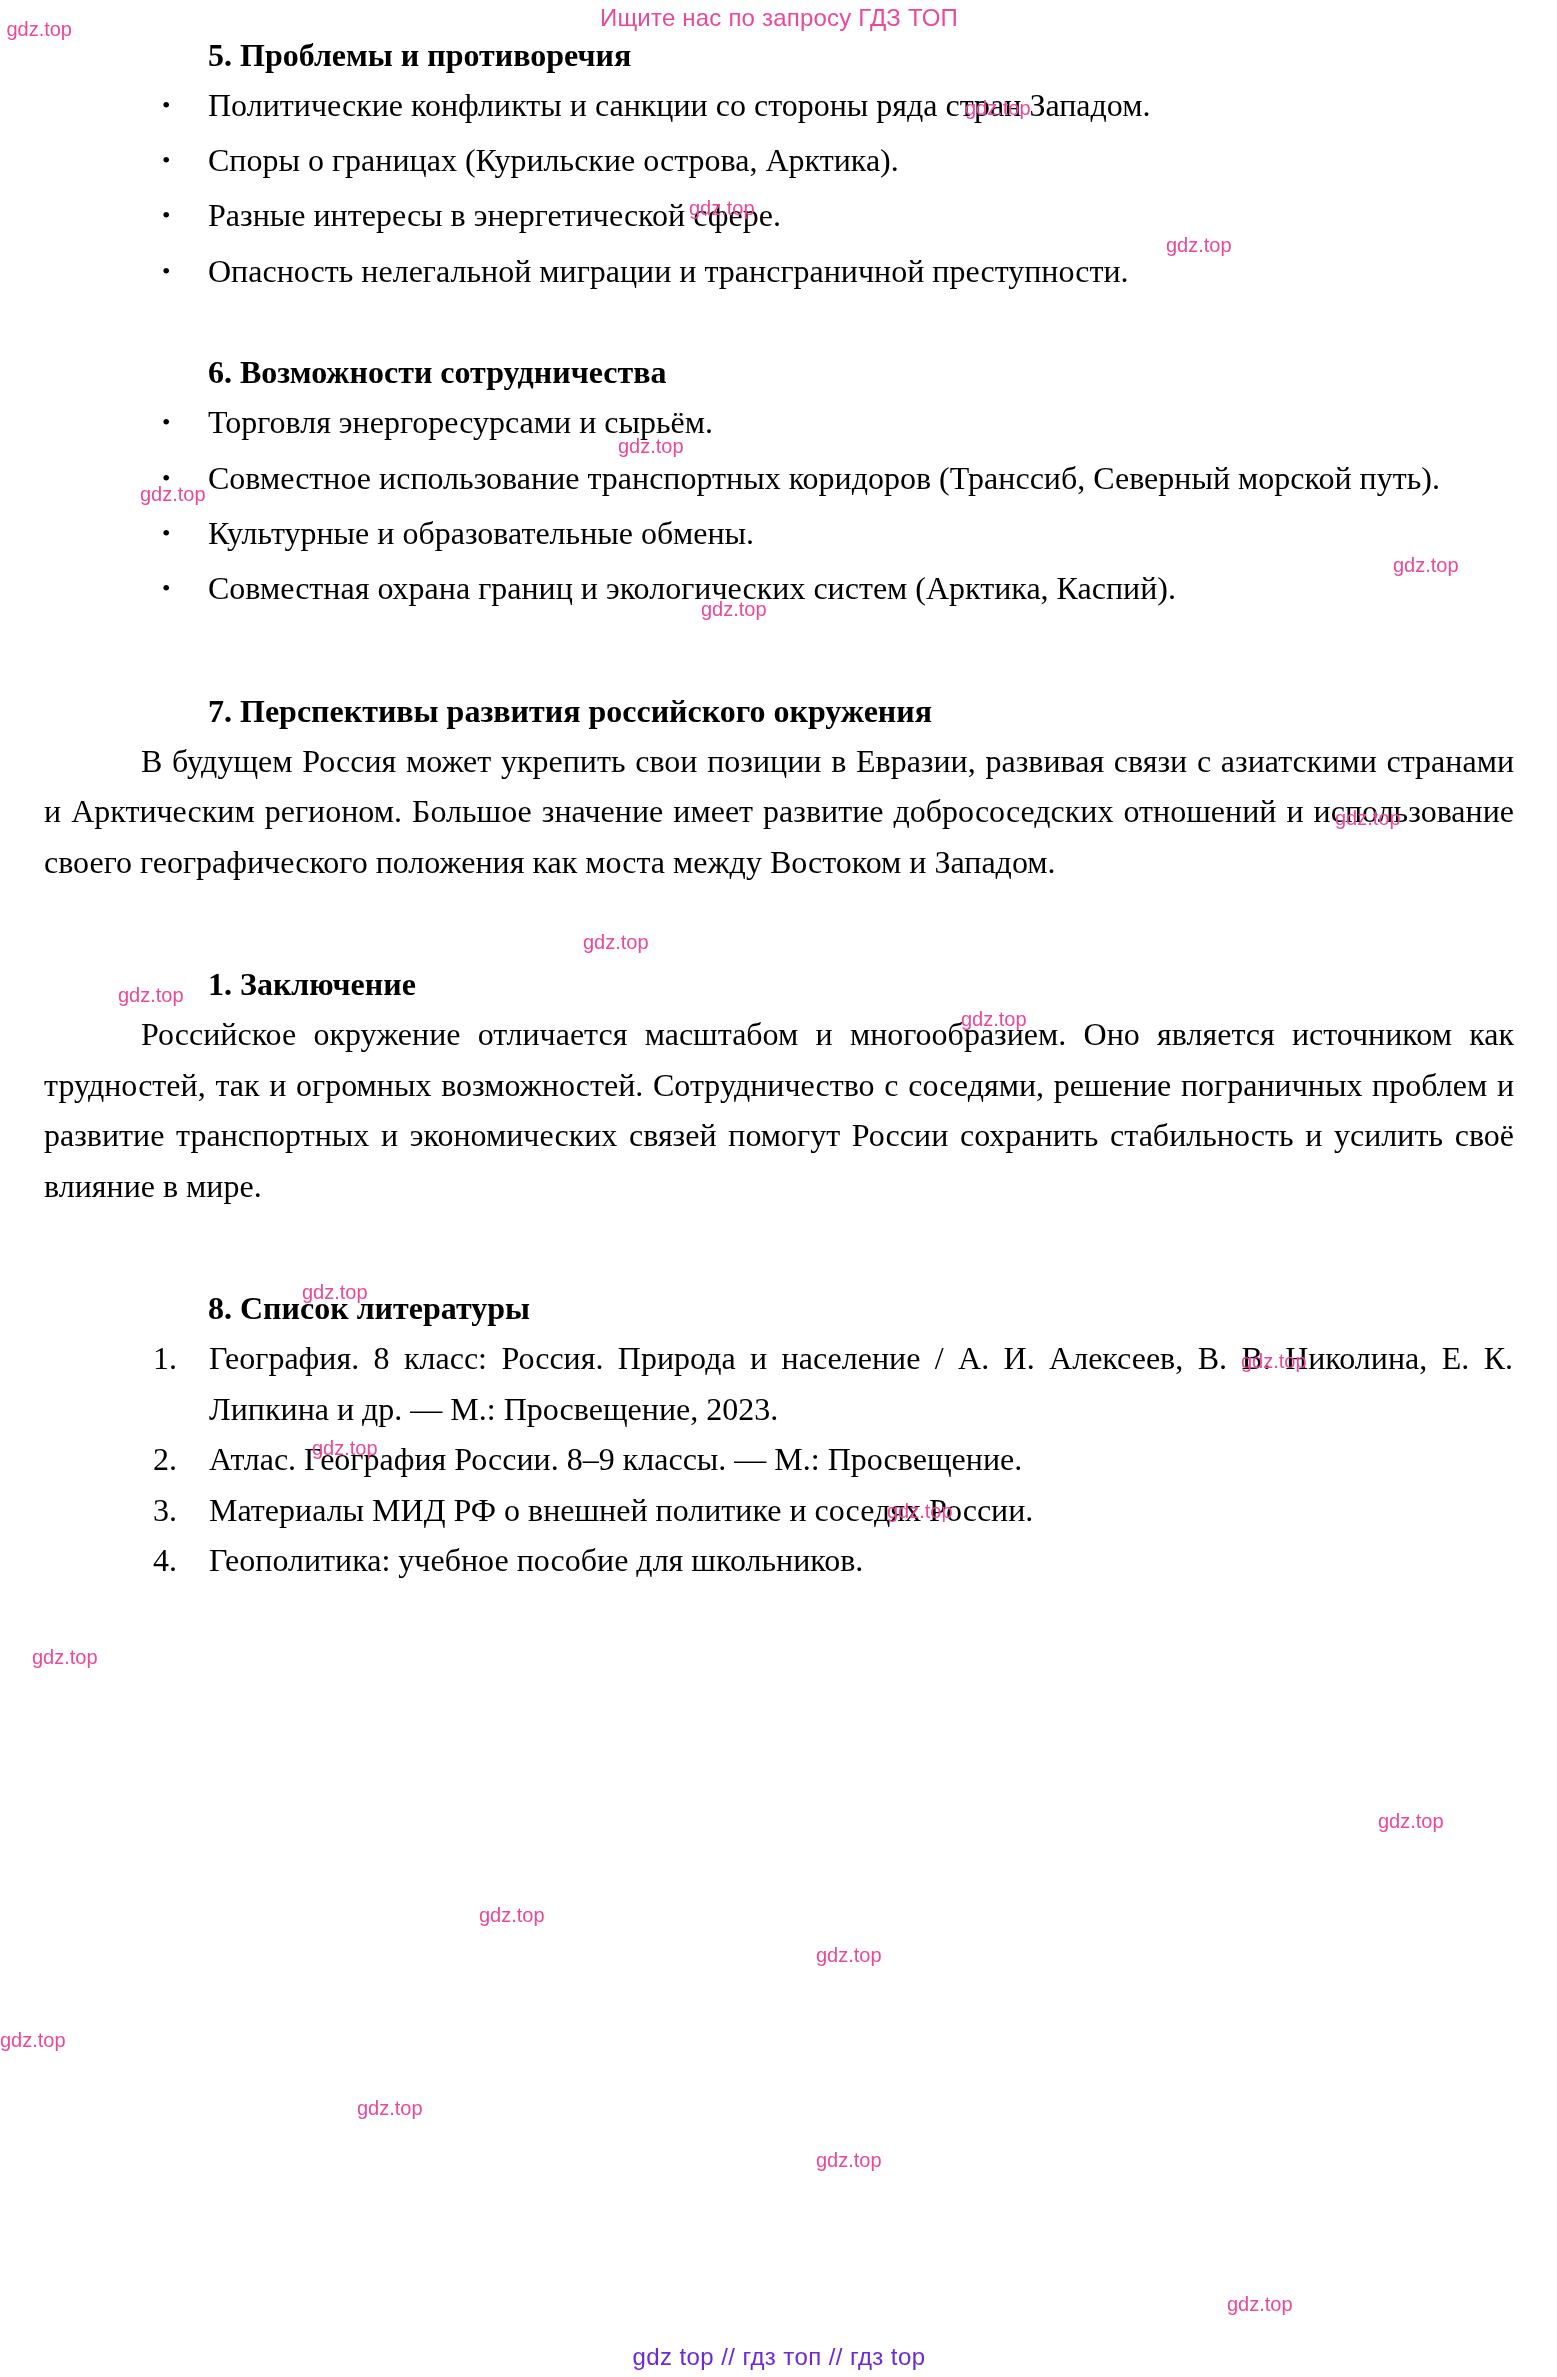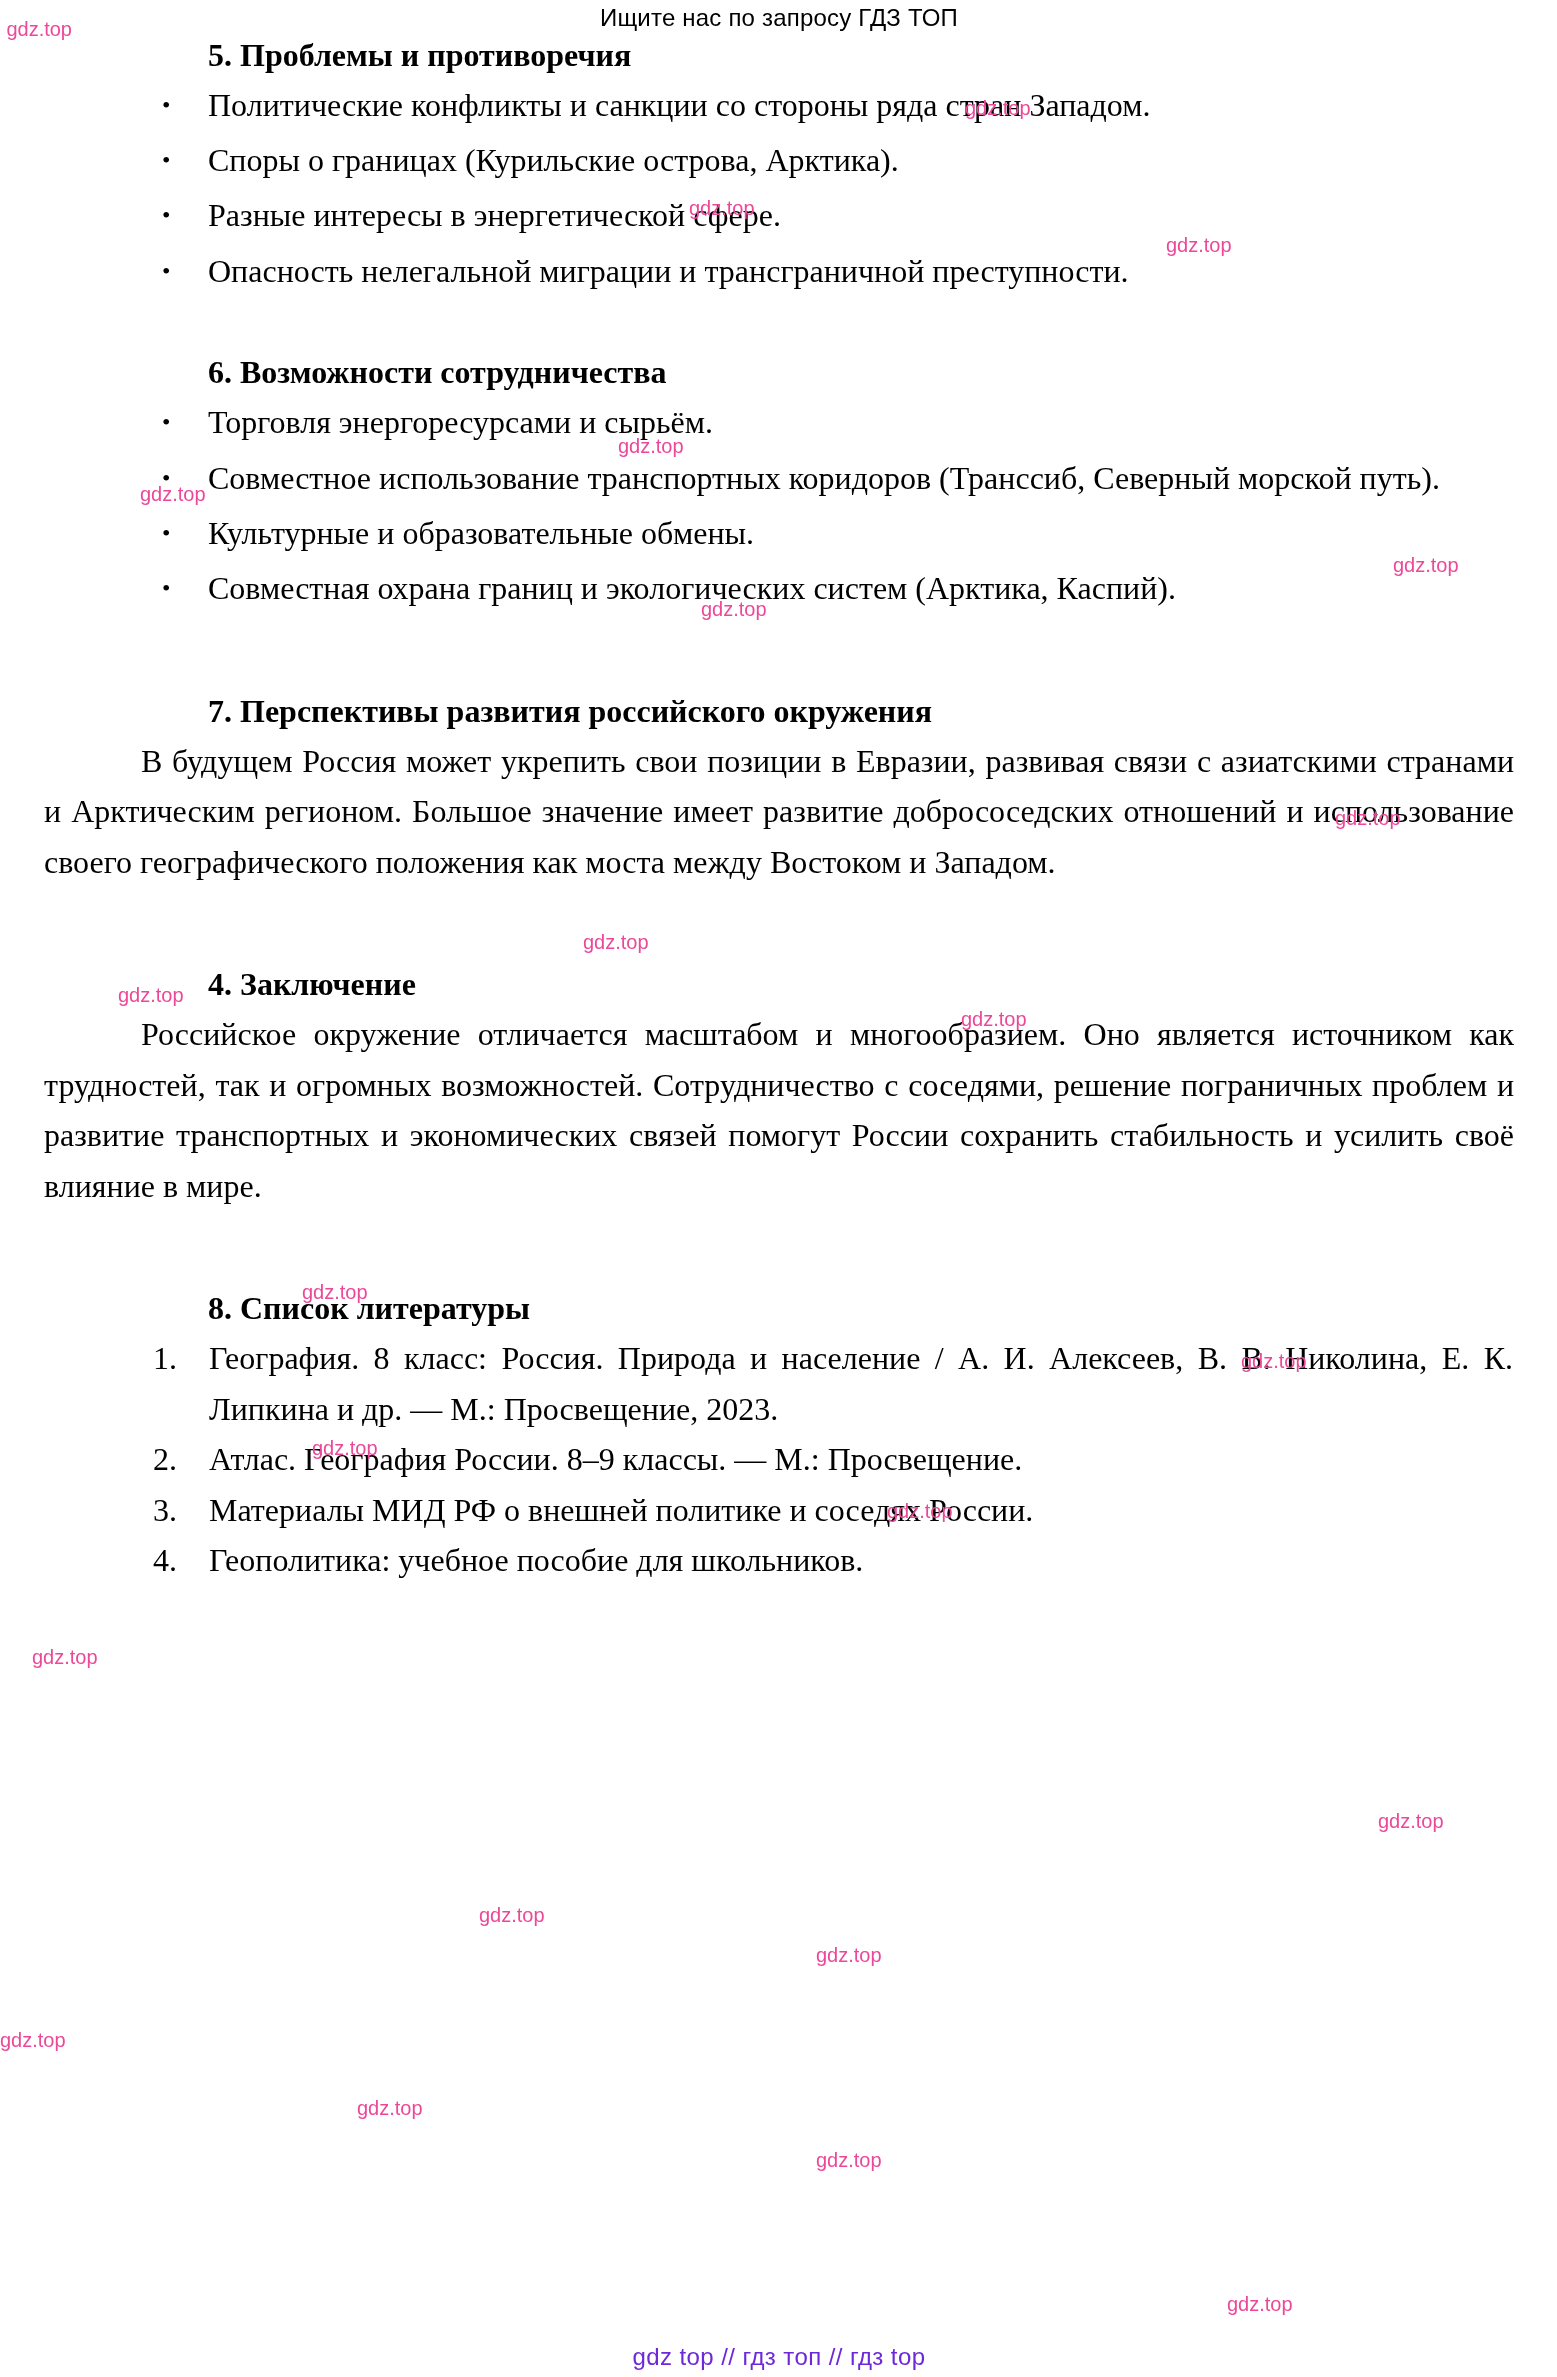--- a/index.html
+++ b/index.html
@@ -132,21 +132,21 @@
     color: #4b0d86;
     letter-spacing: 0.4px;
   }
 </style>
 </head>
 <body>
 
 <div class="page">
 
   <div class="promo-bar">
-    <span class="promo-text" style="color: #000000;">Ищите нас по запросу ГДЗ ТОП</span>
+    <span class="promo-text" style="color: #ec4899;">Ищите нас по запросу ГДЗ ТОП</span>
   </div>
 
   <div class="doc">
 
     <div>
       <h2 class="heading">5. Проблемы и противоречия</h2>
       <ul class="bullets">
         <li>Политические конфликты и санкции со стороны ряда стран Западом.</li>
         <li>Споры о границах (Курильские острова, Арктика).</li>
         <li>Разные интересы в энергетической сфере.</li>
@@ -163,21 +163,21 @@
         <li>Совместная охрана границ и экологических систем (Арктика, Каспий).</li>
       </ul>
     </div>
 
     <div class="sec-gap-top-lg">
       <h2 class="heading">7. Перспективы развития российского окружения</h2>
       <p class="para">В будущем Россия может укрепить свои позиции в Евразии, развивая связи с азиатскими странами и Арктическим регионом. Большое значение имеет развитие добрососедских отношений и использование своего географического положения как моста между Востоком и Западом.</p>
     </div>
 
     <div class="sec-gap-top-lg">
-      <h2 class="heading">4. Заключение</h2>
+      <h2 class="heading">1. Заключение</h2>
       <p class="para">Российское окружение отличается масштабом и многообразием. Оно является источником как трудностей, так и огромных возможностей. Сотрудничество с соседями, решение пограничных проблем и развитие транспортных и экономических связей помогут России сохранить стабильность и усилить своё влияние в мире.</p>
     </div>
 
     <div class="sec-gap-top-lg">
       <h2 class="heading">8. Список литературы</h2>
       <ol class="refs">
         <li>География. 8 класс: Россия. Природа и население / А. И. Алексеев, В. В. Николина, Е. К. Липкина и др. — М.: Просвещение, 2023.</li>
         <li>Атлас. География России. 8–9 классы. — М.: Просвещение.</li>
         <li>Материалы МИД РФ о внешней политике и соседях России.</li>
         <li>Геополитика: учебное пособие для школьников.</li>

